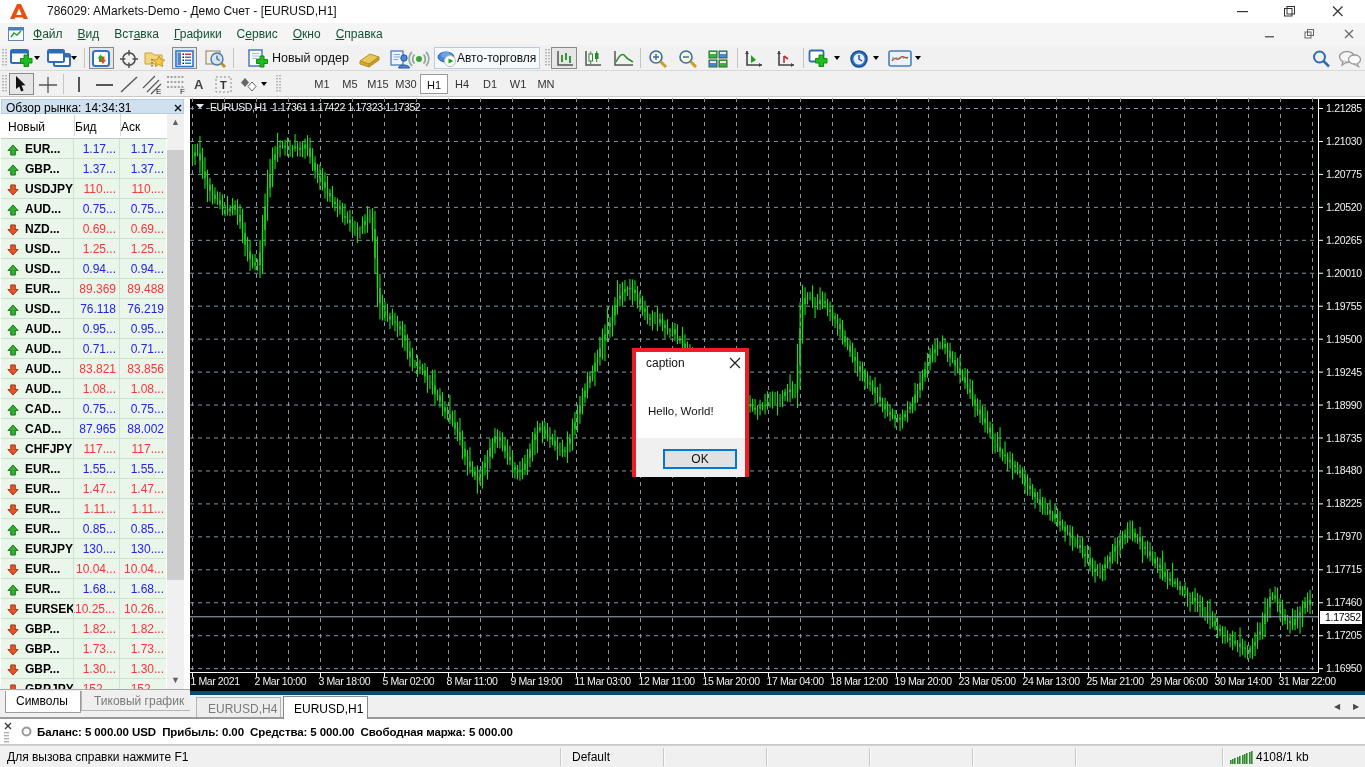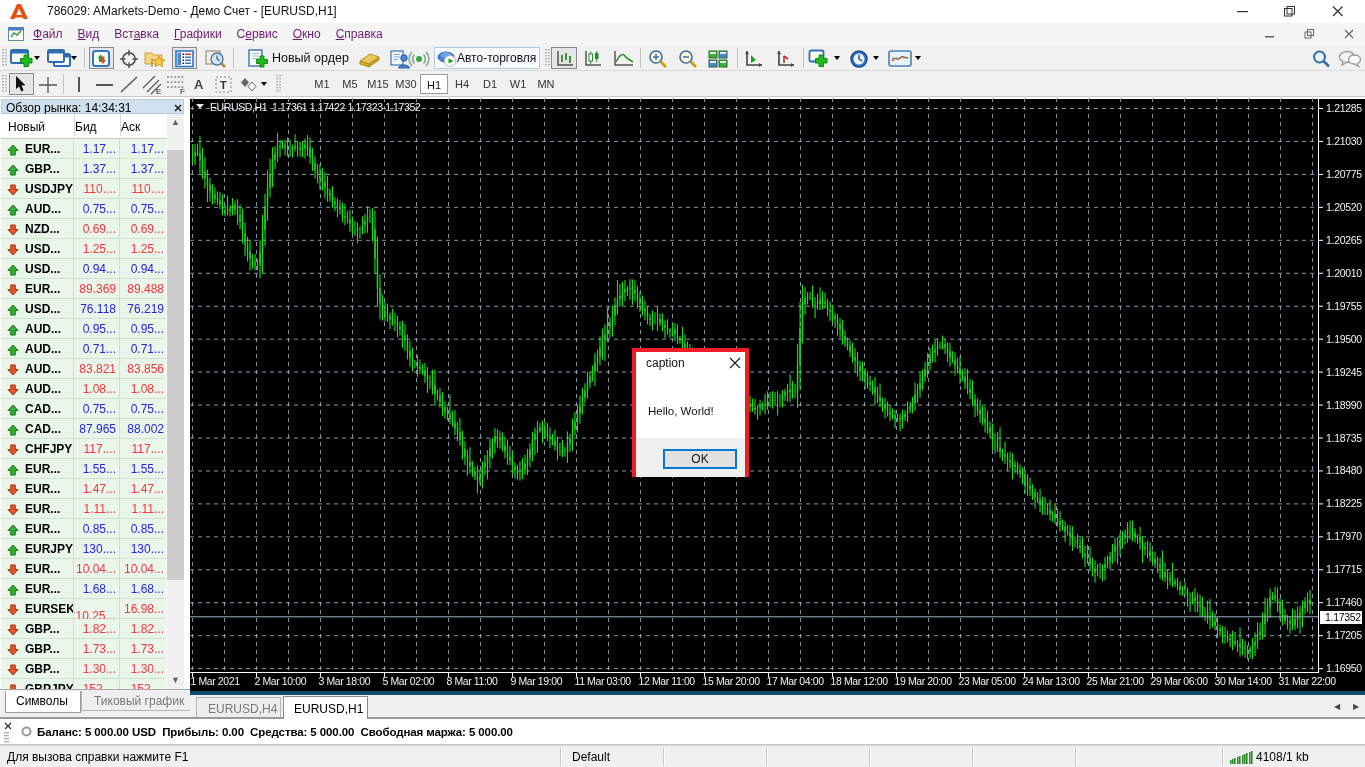--- a/index.html
+++ b/index.html
@@ -29,21 +29,21 @@
    <rect x="50" y="0.5" width="7.5" height="7.5" fill="none" stroke="#333" stroke-width="1"></rect>
    <path d="M96 0.5 L105.5 10 M105.5 0.5 L96 10" stroke="#333" stroke-width="1.2"></path>
  </svg>
 </div>
 <div class="abs" style="left:0;top:23px;width:1365px;height:22px;background:#f5f5f5">
  <svg class="abs" style="left:8px;top:3px" width="17" height="16" viewBox="0 0 17 16">
   <rect x="0.5" y="1.5" width="15" height="13" fill="#fff" stroke="#5b87b0"></rect>
   <rect x="0.5" y="1.5" width="15" height="3" fill="#4a7dbd"></rect>
   <path d="M3 11 L6 7 L9 9 L13 5" stroke="#2f9e2f" stroke-width="1.5" fill="none"></path>
  </svg>
- <div class="abs" style="left:33px;top:4px;color:#701a75">
+ <div class="abs" style="left:33px;top:4px;color:#14532d">
   <span style="margin-right:15px"><u>Ф</u>айл</span><span style="margin-right:15px"><u>В</u>ид</span><span style="margin-right:15px">Вст<u>а</u>вка</span><span style="margin-right:15px"><u>Г</u>рафики</span><span style="margin-right:15px">С<u>е</u>рвис</span><span style="margin-right:15px"><u>О</u>кно</span><span><u>С</u>правка</span>
  </div>
  <svg class="abs" style="left:1265px;top:6px" width="95" height="10" viewBox="0 0 95 10">
    <rect x="0" y="7" width="9" height="1.5" fill="#666"></rect>
    <rect x="40" y="3" width="6" height="6" fill="none" stroke="#666"></rect>
    <rect x="42.5" y="0.5" width="6" height="6" fill="none" stroke="#666"></rect>
    <path d="M80 1 L88 9 M88 1 L80 9" stroke="#666" stroke-width="1.2"></path>
  </svg>
 </div>
 <div class="abs" style="left:0;top:45px;width:1365px;height:26px;background:#f1f1f1;border-bottom:1px solid #d9d9d9">
@@ -568,22 +568,22 @@
       <span class="abs blue" style="left:74px;width:41px;top:3px;text-align:right">1.68...</span>
       <span class="abs blue" style="left:120px;width:43px;top:3px;text-align:right">1.68...</span>
     </div>
     <div class="mwrow" style="top:502px">
       <svg class="abs" style="left:6px;top:5px" width="12" height="12" viewBox="0 0 13 13">
         <path d="M6.5 12 L12 6 H9 V1 H4 V6 H1 Z" fill="#e55426" stroke="#9e3214" stroke-width="1"></path>
       </svg>
       <span class="mwsym" style="font-weight:600">EURSEK</span>
       <div class="abs" style="left:72px;top:0;width:1px;height:20px;background:#cfe2cf"></div>
       <div class="abs" style="left:118px;top:0;width:1px;height:20px;background:#cfe2cf"></div>
-      <span class="abs red" style="left:74px;width:41px;top:10px;text-align:center">10.25...</span>
-      <span class="abs red" style="left:120px;width:43px;top:3px;text-align:right">16.98...</span>
+      <span class="abs red" style="left:74px;width:41px;top:3px;text-align:left">10.25...</span>
+      <span class="abs red" style="left:120px;width:43px;top:3px;text-align:right">10.26...</span>
     </div>
     <div class="mwrow" style="top:522px">
       <svg class="abs" style="left:6px;top:5px" width="12" height="12" viewBox="0 0 13 13">
         <path d="M6.5 12 L12 6 H9 V1 H4 V6 H1 Z" fill="#e55426" stroke="#9e3214" stroke-width="1"></path>
       </svg>
       <span class="mwsym" style="font-weight:600">GBP...</span>
       <div class="abs" style="left:72px;top:0;width:1px;height:20px;background:#cfe2cf"></div>
       <div class="abs" style="left:118px;top:0;width:1px;height:20px;background:#cfe2cf"></div>
       <span class="abs red" style="left:74px;width:41px;top:3px;text-align:right">1.82...</span>
       <span class="abs red" style="left:120px;width:43px;top:3px;text-align:right">1.82...</span>

